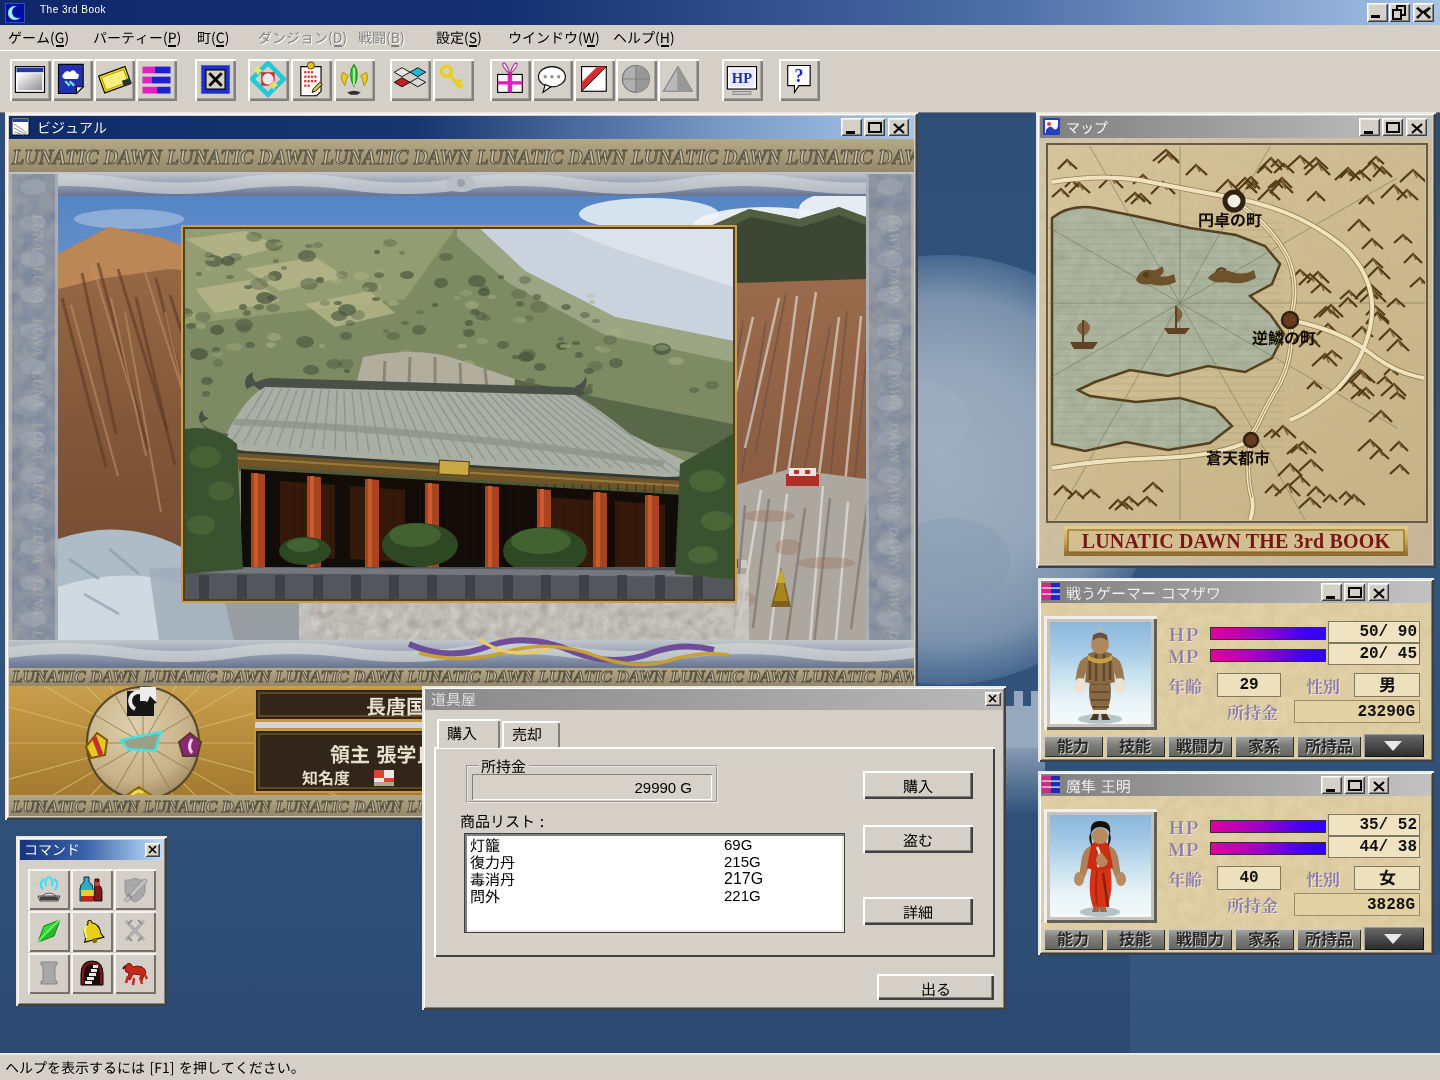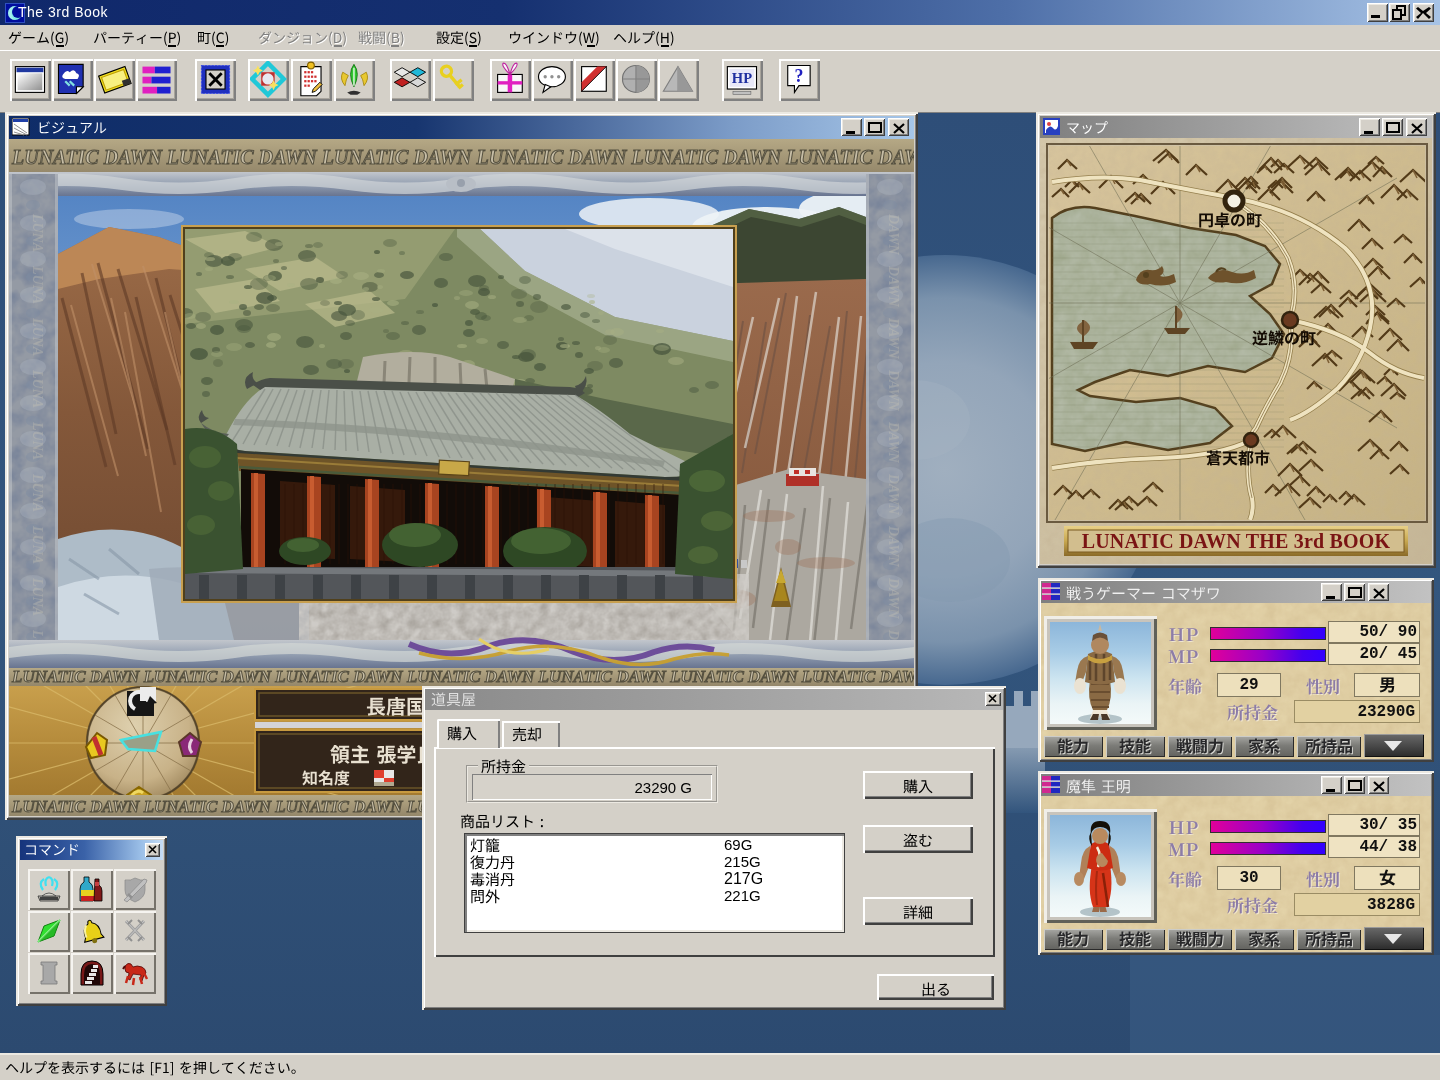--- a/index.html
+++ b/index.html
@@ -48,21 +48,21 @@
 <rect x="1130" y="955" width="310" height="98" fill="#3D5F86" opacity="0.55"></rect>
 </svg>
   </div>
 <div class="abs" style="left:0;top:0;width:1440px;height:25px;background:linear-gradient(90deg,#10286B 0%,#153070 35%,#4E6FA8 70%,#A7C3E6 100%)"></div>
 <div class="abs" style="left:5px;top:3px;width:20px;height:20px;background:#000D9E;border:1px solid #3050C0">
     <svg width="18" height="18" viewBox="0 0 18 18">
       <circle cx="9" cy="9" r="7" fill="#7DE8E8"></circle>
       <circle cx="12" cy="8" r="6" fill="#000D9E"></circle>
       <path d="M9 2 a7 7 0 0 0 0 14 a9 9 0 0 1 0-14z" fill="#C8F4F4" opacity="0.5"></path>
     </svg></div>
-<div class="abs" style="left:18px;top:4px;color:#fff;font-size:14px;letter-spacing:0.5px">The 3rd Book</div>
+<div class="abs" style="left:40px;top:4px;color:#fff;font-size:10px;letter-spacing:0.5px">The 3rd Book</div>
 <div class="cap-btn" style="left:1367px;top:3px;width:21px;height:19px">
     <svg width="21" height="19">
       <rect x="4" y="12" width="9" height="3" fill="#000"></rect>
     </svg>
   </div>
 <div class="cap-btn" style="left:1389px;top:3px;width:21px;height:19px">
     <svg width="21" height="19">
       <g fill="none" stroke="#000" stroke-width="2">
         <rect x="8" y="3" width="8" height="9"></rect>
         <rect x="4" y="7" width="8" height="9" fill="#D4D0C8"></rect>
@@ -1682,30 +1682,30 @@
     <div class="abs" style="left:128px;top:44px;opacity:0.9"><svg width="29.9" height="22.1" viewBox="0 -1000 1760 1300" style="overflow:visible;">
         <path d="M435 0H479L722 -612V-352C722 -248 721 -143 719 -42L618 -35V0H973V-35L869 -42C867 -144 867 -248 867 -353V-399C867 -504 867 -607 869 -709L971 -715V-750H731L512 -194L285 -750H35V-715L143 -707L139 -45L18 -35V0H302V-35L184 -45L186 -621Z M1081 -715 1181 -707C1184 -605 1184 -502 1184 -399V-352C1184 -248 1184 -143 1181 -42L1081 -35V0H1448V-35L1331 -43C1329 -133 1329 -222 1329 -287H1417C1662 -287 1749 -387 1749 -528C1749 -667 1659 -750 1430 -750H1081ZM1329 -327V-399C1329 -505 1329 -610 1331 -713H1432C1553 -713 1609 -646 1609 -529C1609 -402 1548 -327 1415 -327Z" fill="#F2EAD6"></path>
       </svg></div>
     <div class="abs" style="left:127px;top:43px"><svg width="29.9" height="22.1" viewBox="0 -1000 1760 1300" style="overflow:visible;">
         <path d="M435 0H479L722 -612V-352C722 -248 721 -143 719 -42L618 -35V0H973V-35L869 -42C867 -144 867 -248 867 -353V-399C867 -504 867 -607 869 -709L971 -715V-750H731L512 -194L285 -750H35V-715L143 -707L139 -45L18 -35V0H302V-35L184 -45L186 -621Z M1081 -715 1181 -707C1184 -605 1184 -502 1184 -399V-352C1184 -248 1184 -143 1181 -42L1081 -35V0H1448V-35L1331 -43C1329 -133 1329 -222 1329 -287H1417C1662 -287 1749 -387 1749 -528C1749 -667 1659 -750 1430 -750H1081ZM1329 -327V-399C1329 -505 1329 -610 1331 -713H1432C1553 -713 1609 -646 1609 -529C1609 -402 1548 -327 1415 -327Z" fill="#8C7CA8"></path>
       </svg></div>
     <div class="abs" style="left:169px;top:24px;width:116px;height:13px;background:linear-gradient(90deg,#E0009A,#9A00C8 45%,#4400EE 80%,#3300FF);border:1px solid #303030"></div>
     <div class="abs" style="left:169px;top:46px;width:116px;height:13px;background:linear-gradient(90deg,#E0009A,#9A00C8 45%,#4400EE 80%,#3300FF);border:1px solid #303030"></div>
     <div class="abs" style="left:287px;top:18px;width:92px;height:22px;border:1px solid #807860;background:#EFE3C2"></div>
     <div class="abs" style="left:287px;top:40px;width:92px;height:22px;border:1px solid #807860;background:#EFE3C2"></div>
-    <div class="abs" style="left:290px;top:20px;width:86px;text-align:right;font-family:'Liberation Mono',monospace;font-weight:bold;font-size:16px;color:#101010">30/ 35</div>
+    <div class="abs" style="left:290px;top:20px;width:86px;text-align:right;font-family:'Liberation Mono',monospace;font-weight:bold;font-size:16px;color:#101010">35/ 52</div>
     <div class="abs" style="left:290px;top:42px;width:86px;text-align:right;font-family:'Liberation Mono',monospace;font-weight:bold;font-size:16px;color:#101010">44/ 38</div>
     <div class="abs" style="left:128px;top:74px;opacity:0.9"><svg width="34.0" height="22.1" viewBox="0 -1000 2000 1300" style="overflow:visible;">
         <path d="M273 -863C217 -694 119 -527 30 -427L40 -418C143 -475 238 -556 319 -663H503V-466H340L202 -518V-195H32L40 -166H503V88H526C592 88 630 62 631 55V-166H941C956 -166 967 -171 970 -182C922 -223 843 -281 843 -281L773 -195H631V-438H885C900 -438 910 -443 913 -454C868 -492 794 -547 794 -547L729 -466H631V-663H919C933 -663 944 -668 947 -679C897 -721 821 -777 821 -777L751 -691H339C359 -720 378 -750 396 -782C420 -780 433 -788 438 -800ZM503 -195H327V-438H503Z M1187 -480 1174 -476C1184 -448 1193 -404 1189 -369C1229 -322 1297 -404 1187 -480ZM1581 -501 1589 -473H1843C1857 -473 1867 -478 1869 -489C1836 -522 1779 -568 1779 -568L1728 -501ZM1758 -794C1778 -653 1833 -542 1907 -466C1914 -509 1940 -548 1982 -562V-574C1898 -618 1807 -694 1771 -805C1794 -807 1802 -813 1805 -823L1659 -853C1650 -773 1614 -665 1565 -572C1527 -607 1471 -653 1471 -653L1416 -580H1358V-685H1516C1530 -685 1540 -690 1542 -701C1508 -735 1449 -784 1449 -784L1397 -714H1358V-811C1381 -815 1389 -824 1391 -837L1253 -849V-580H1192V-748C1214 -752 1222 -761 1224 -773L1098 -784V-580H1026L1034 -551H1544L1555 -552L1530 -511L1423 -521V-461L1362 -484C1357 -455 1344 -400 1332 -365L1344 -359C1372 -385 1401 -414 1418 -434H1423V-336L1380 -372L1345 -330H1323V-485C1342 -487 1350 -495 1352 -507L1255 -518V-330H1158V-492C1178 -495 1185 -503 1187 -514L1068 -526V77H1086C1118 77 1158 58 1158 49V-6H1423V56H1442C1477 56 1520 36 1520 26V-460C1626 -535 1718 -654 1758 -794ZM1158 -34V-113L1164 -105C1199 -133 1230 -164 1255 -199V-53H1268C1293 -53 1323 -68 1323 -77V-255C1340 -225 1356 -188 1358 -158C1413 -110 1475 -218 1323 -285V-302H1419H1423V-34ZM1158 -316 1162 -302H1233C1218 -240 1193 -179 1158 -129ZM1538 -367 1547 -339H1617V89H1637C1692 89 1724 70 1724 64V-339H1814V-123C1814 -113 1811 -107 1798 -107C1784 -107 1737 -110 1737 -110V-97C1767 -91 1780 -80 1788 -67C1796 -54 1799 -30 1799 0C1905 -10 1917 -45 1917 -114V-326C1934 -329 1945 -337 1951 -343L1849 -418L1805 -367Z" fill="#F2EAD6"></path>
       </svg></div>
     <div class="abs" style="left:127px;top:73px"><svg width="34.0" height="22.1" viewBox="0 -1000 2000 1300" style="overflow:visible;">
         <path d="M273 -863C217 -694 119 -527 30 -427L40 -418C143 -475 238 -556 319 -663H503V-466H340L202 -518V-195H32L40 -166H503V88H526C592 88 630 62 631 55V-166H941C956 -166 967 -171 970 -182C922 -223 843 -281 843 -281L773 -195H631V-438H885C900 -438 910 -443 913 -454C868 -492 794 -547 794 -547L729 -466H631V-663H919C933 -663 944 -668 947 -679C897 -721 821 -777 821 -777L751 -691H339C359 -720 378 -750 396 -782C420 -780 433 -788 438 -800ZM503 -195H327V-438H503Z M1187 -480 1174 -476C1184 -448 1193 -404 1189 -369C1229 -322 1297 -404 1187 -480ZM1581 -501 1589 -473H1843C1857 -473 1867 -478 1869 -489C1836 -522 1779 -568 1779 -568L1728 -501ZM1758 -794C1778 -653 1833 -542 1907 -466C1914 -509 1940 -548 1982 -562V-574C1898 -618 1807 -694 1771 -805C1794 -807 1802 -813 1805 -823L1659 -853C1650 -773 1614 -665 1565 -572C1527 -607 1471 -653 1471 -653L1416 -580H1358V-685H1516C1530 -685 1540 -690 1542 -701C1508 -735 1449 -784 1449 -784L1397 -714H1358V-811C1381 -815 1389 -824 1391 -837L1253 -849V-580H1192V-748C1214 -752 1222 -761 1224 -773L1098 -784V-580H1026L1034 -551H1544L1555 -552L1530 -511L1423 -521V-461L1362 -484C1357 -455 1344 -400 1332 -365L1344 -359C1372 -385 1401 -414 1418 -434H1423V-336L1380 -372L1345 -330H1323V-485C1342 -487 1350 -495 1352 -507L1255 -518V-330H1158V-492C1178 -495 1185 -503 1187 -514L1068 -526V77H1086C1118 77 1158 58 1158 49V-6H1423V56H1442C1477 56 1520 36 1520 26V-460C1626 -535 1718 -654 1758 -794ZM1158 -34V-113L1164 -105C1199 -133 1230 -164 1255 -199V-53H1268C1293 -53 1323 -68 1323 -77V-255C1340 -225 1356 -188 1358 -158C1413 -110 1475 -218 1323 -285V-302H1419H1423V-34ZM1158 -316 1162 -302H1233C1218 -240 1193 -179 1158 -129ZM1538 -367 1547 -339H1617V89H1637C1692 89 1724 70 1724 64V-339H1814V-123C1814 -113 1811 -107 1798 -107C1784 -107 1737 -110 1737 -110V-97C1767 -91 1780 -80 1788 -67C1796 -54 1799 -30 1799 0C1905 -10 1917 -45 1917 -114V-326C1934 -329 1945 -337 1951 -343L1849 -418L1805 -367Z" fill="#8C7CA8"></path>
       </svg></div>
     <div class="abs" style="left:176px;top:70px;width:64px;height:24px;border:1px solid #807860;background:#EDE0BC"></div>
-    <div class="abs" style="left:176px;top:73px;width:64px;text-align:center;font-family:'Liberation Mono',monospace;font-weight:bold;font-size:16px;color:#101010">30</div>
+    <div class="abs" style="left:176px;top:73px;width:64px;text-align:center;font-family:'Liberation Mono',monospace;font-weight:bold;font-size:16px;color:#101010">40</div>
     <div class="abs" style="left:266px;top:74px;opacity:0.9"><svg width="34.0" height="22.1" viewBox="0 -1000 2000 1300" style="overflow:visible;">
         <path d="M163 -849V89H186C229 89 277 66 277 56V-805C304 -809 311 -820 313 -834ZM96 -652C102 -583 73 -507 46 -476C23 -456 12 -428 28 -403C46 -375 91 -380 112 -409C142 -451 154 -539 113 -652ZM291 -681 280 -676C299 -640 318 -582 316 -535C348 -503 386 -518 396 -551C380 -479 359 -413 336 -359L350 -351C404 -403 447 -471 482 -550H591V-305H404L412 -277H591V27H334L342 56H961C974 56 986 51 988 40C946 0 874 -58 874 -58L810 27H709V-277H913C927 -277 938 -282 941 -293C902 -331 835 -388 835 -388L776 -305H709V-550H936C950 -550 960 -555 963 -566C922 -605 854 -660 854 -660L793 -578H709V-800C732 -803 739 -812 741 -826L591 -840V-578H493C511 -623 526 -670 539 -721C562 -721 573 -730 577 -743L431 -781C425 -706 414 -630 398 -559C404 -594 380 -644 291 -681Z M1610 -765V-141H1630C1672 -141 1718 -163 1718 -172V-723C1745 -727 1753 -737 1755 -751ZM1808 -834V-64C1808 -51 1803 -45 1785 -45C1762 -45 1652 -53 1652 -53V-39C1704 -29 1728 -17 1745 1C1761 20 1766 48 1770 86C1906 73 1925 27 1925 -55V-792C1950 -795 1960 -805 1962 -819ZM1189 -741H1398V-513H1189ZM1084 -769V-436H1103C1156 -436 1189 -464 1189 -472V-484H1192C1187 -288 1173 -89 1018 77L1030 89C1212 -15 1269 -162 1291 -328H1410C1401 -157 1387 -67 1364 -47C1356 -40 1348 -38 1333 -38C1314 -38 1263 -41 1233 -44V-31C1268 -22 1294 -11 1307 5C1320 20 1323 47 1323 79C1372 79 1411 69 1441 44C1490 6 1509 -89 1520 -311C1540 -314 1553 -320 1560 -328L1458 -413L1400 -357H1294C1298 -398 1301 -441 1303 -484H1398V-447H1417C1452 -447 1508 -466 1509 -473V-723C1529 -727 1543 -736 1549 -743L1440 -826L1389 -769H1202L1084 -815Z" fill="#F2EAD6"></path>
       </svg></div>
     <div class="abs" style="left:265px;top:73px"><svg width="34.0" height="22.1" viewBox="0 -1000 2000 1300" style="overflow:visible;">
         <path d="M163 -849V89H186C229 89 277 66 277 56V-805C304 -809 311 -820 313 -834ZM96 -652C102 -583 73 -507 46 -476C23 -456 12 -428 28 -403C46 -375 91 -380 112 -409C142 -451 154 -539 113 -652ZM291 -681 280 -676C299 -640 318 -582 316 -535C348 -503 386 -518 396 -551C380 -479 359 -413 336 -359L350 -351C404 -403 447 -471 482 -550H591V-305H404L412 -277H591V27H334L342 56H961C974 56 986 51 988 40C946 0 874 -58 874 -58L810 27H709V-277H913C927 -277 938 -282 941 -293C902 -331 835 -388 835 -388L776 -305H709V-550H936C950 -550 960 -555 963 -566C922 -605 854 -660 854 -660L793 -578H709V-800C732 -803 739 -812 741 -826L591 -840V-578H493C511 -623 526 -670 539 -721C562 -721 573 -730 577 -743L431 -781C425 -706 414 -630 398 -559C404 -594 380 -644 291 -681Z M1610 -765V-141H1630C1672 -141 1718 -163 1718 -172V-723C1745 -727 1753 -737 1755 -751ZM1808 -834V-64C1808 -51 1803 -45 1785 -45C1762 -45 1652 -53 1652 -53V-39C1704 -29 1728 -17 1745 1C1761 20 1766 48 1770 86C1906 73 1925 27 1925 -55V-792C1950 -795 1960 -805 1962 -819ZM1189 -741H1398V-513H1189ZM1084 -769V-436H1103C1156 -436 1189 -464 1189 -472V-484H1192C1187 -288 1173 -89 1018 77L1030 89C1212 -15 1269 -162 1291 -328H1410C1401 -157 1387 -67 1364 -47C1356 -40 1348 -38 1333 -38C1314 -38 1263 -41 1233 -44V-31C1268 -22 1294 -11 1307 5C1320 20 1323 47 1323 79C1372 79 1411 69 1441 44C1490 6 1509 -89 1520 -311C1540 -314 1553 -320 1560 -328L1458 -413L1400 -357H1294C1298 -398 1301 -441 1303 -484H1398V-447H1417C1452 -447 1508 -466 1509 -473V-723C1529 -727 1543 -736 1549 -743L1440 -826L1389 -769H1202L1084 -815Z" fill="#8C7CA8"></path>
       </svg></div>
     <div class="abs" style="left:313px;top:70px;width:66px;height:24px;border:1px solid #807860;background:#EDE0BC"></div>
     <div class="abs" style="left:313px;top:71px;width:66px;text-align:center"><svg width="17.0" height="22.1" viewBox="0 -1000 1000 1300" style="overflow:visible;">
         <path d="M403 -850C379 -780 350 -702 319 -623H45V-501H270C226 -393 181 -291 143 -213L265 -170L282 -207C334 -186 389 -162 443 -138C349 -79 222 -47 54 -28C79 4 106 54 117 92C321 62 469 13 578 -72C687 -16 786 43 850 94L941 -18C875 -67 779 -120 674 -171C736 -254 779 -361 808 -501H958V-623H457C484 -693 510 -762 534 -826ZM408 -501H670C644 -384 605 -295 548 -228C473 -260 398 -289 329 -313Z" fill="#101010"></path>
       </svg></div>
@@ -1869,21 +1869,21 @@
 <div class="abs" style="left:502px;top:721px;width:58px;height:26px;background:#D4D0C8;box-shadow:inset 2px 0 0 #FFFFFF,inset 0 2px 0 #FFFFFF,inset -2px 0 0 #808080"></div>
 <div class="abs" style="left:512px;top:725px"><svg width="30.0" height="19.5" viewBox="0 -1000 2000 1300" style="overflow:visible;">
       <path d="M91 -424V-232H163V-355H835V-232H910V-424ZM575 -305V-39C575 40 599 61 690 61C708 61 816 61 837 61C915 61 936 28 945 -108C924 -113 893 -125 876 -138C873 -24 866 -7 830 -7C806 -7 716 -7 697 -7C657 -7 650 -12 650 -40V-305ZM328 -305C314 -131 274 -33 44 17C59 32 79 62 86 81C336 20 389 -100 406 -305ZM458 -840V-741H65V-672H458V-571H158V-504H847V-571H536V-672H937V-741H536V-840Z M1568 -780V80H1641V-709H1843V-192C1843 -179 1839 -175 1826 -175C1811 -174 1765 -174 1714 -176C1724 -154 1736 -119 1739 -97C1806 -97 1853 -99 1880 -112C1909 -126 1917 -150 1917 -191V-780ZM1345 -251C1370 -211 1394 -166 1416 -121L1189 -101C1224 -182 1262 -288 1293 -376H1532V-447H1327V-612H1497V-681H1327V-840H1254V-681H1078V-612H1254V-447H1040V-376H1208C1185 -286 1146 -173 1113 -95L1038 -89L1049 -15C1157 -25 1304 -40 1447 -55C1459 -26 1469 0 1476 22L1542 -6C1521 -78 1462 -191 1407 -275Z" fill="#000"></path>
     </svg></div>
 <div class="abs" style="left:434px;top:747px;width:561px;height:210px;background:#D4D0C8;box-shadow:inset 0 2px 0 #FFFFFF,inset 2px 0 0 #FFFFFF,inset -2px -2px 0 #404040,inset -1px -1px 0 #808080;z-index:2"></div>
 <div class="abs" style="left:466px;top:765px;width:252px;height:38px;border:2px groove #ECE9E2;z-index:3"></div>
 <div class="abs" style="left:478px;top:757px;background:#D4D0C8;padding:0 3px;z-index:4"><svg width="45.0" height="19.5" viewBox="0 -1000 3000 1300" style="overflow:visible;">
       <path d="M61 -785V-716H493V-785ZM879 -828C813 -791 702 -754 595 -726L535 -741V-475C535 -321 520 -121 381 27C399 36 427 62 437 78C573 -68 604 -270 608 -427H781V80H855V-427H966V-499H609V-661C726 -689 854 -727 945 -772ZM98 -611V-342C98 -226 91 -73 22 36C38 44 68 68 80 81C149 -24 167 -177 169 -299H467V-611ZM170 -542H394V-367H170Z M1448 -204C1491 -150 1539 -74 1558 -26L1620 -65C1599 -113 1549 -185 1506 -237ZM1626 -835V-710H1413V-642H1626V-515H1362V-446H1758V-334H1373V-265H1758V-11C1758 2 1754 7 1739 7C1724 8 1671 9 1615 6C1625 27 1635 58 1638 79C1712 79 1761 78 1790 67C1821 55 1830 34 1830 -11V-265H1954V-334H1830V-446H1960V-515H1698V-642H1912V-710H1698V-835ZM1171 -839V-638H1042V-568H1171V-351C1117 -334 1067 -320 1028 -309L1047 -235L1171 -275V-11C1171 4 1166 8 1154 8C1142 8 1103 8 1060 7C1069 28 1079 59 1081 77C1144 78 1183 75 1207 63C1232 51 1241 31 1241 -10V-298L1350 -334L1340 -403L1241 -372V-568H1347V-638H1241V-839Z M2202 -217C2242 -160 2282 -83 2294 -33L2359 -61C2346 -111 2304 -186 2263 -241ZM2726 -243C2700 -187 2654 -107 2618 -57L2674 -33C2712 -79 2758 -152 2797 -215ZM2073 -18V48H2928V-18H2535V-268H2880V-334H2535V-468H2750V-530C2805 -490 2862 -454 2917 -426C2930 -448 2949 -475 2967 -493C2810 -562 2637 -697 2530 -841H2454C2376 -716 2210 -568 2037 -481C2054 -465 2074 -438 2084 -421C2141 -451 2197 -487 2249 -526V-468H2456V-334H2119V-268H2456V-18ZM2496 -768C2555 -690 2645 -606 2743 -535H2262C2359 -609 2443 -692 2496 -768Z" fill="#000"></path>
     </svg></div>
 <div class="abs" style="left:472px;top:774px;width:240px;height:26px;background:#D6D2CA;box-shadow:inset 1px 1px 0 #808080,inset -1px -1px 0 #fff;z-index:4"></div>
-<div class="abs" style="left:472px;top:779px;width:220px;text-align:right;font-size:15px;color:#000;z-index:5">23290 G</div>
+<div class="abs" style="left:472px;top:779px;width:220px;text-align:right;font-size:15px;color:#000;z-index:5">29990 G</div>
 <div class="abs" style="left:460px;top:812px;z-index:3"><svg width="84.0" height="19.5" viewBox="0 -1000 5598 1300" style="overflow:visible;">
       <path d="M111 -570V79H183V-504H361C352 -411 315 -365 189 -339C202 -327 219 -302 225 -286C373 -321 417 -384 430 -504H549V-404C549 -342 566 -325 637 -325C651 -325 726 -325 741 -325C794 -325 812 -346 819 -426C801 -430 774 -439 761 -449C758 -390 754 -383 733 -383C717 -383 657 -383 645 -383C619 -383 616 -386 616 -405V-504H826V-13C826 2 822 7 804 8C786 9 726 9 660 7C671 27 682 60 686 80C768 80 824 79 857 67C889 55 899 31 899 -13V-570H686C705 -600 725 -638 744 -676H934V-745H535V-840H458V-745H69V-676H262C280 -644 298 -602 308 -570ZM342 -676H656C642 -642 621 -599 604 -570H390C381 -600 362 -641 342 -676ZM382 -215H626V-87H382ZM314 -274V34H382V-28H695V-274Z M1302 -726H1701V-536H1302ZM1229 -797V-464H1778V-797ZM1083 -357V80H1155V26H1364V71H1439V-357ZM1155 -47V-286H1364V-47ZM1549 -357V80H1621V26H1849V74H1925V-357ZM1621 -47V-286H1849V-47Z M2776 -759H2682C2685 -734 2687 -706 2687 -672C2687 -637 2687 -552 2687 -514C2687 -325 2675 -244 2604 -161C2542 -91 2457 -51 2365 -28L2430 41C2503 16 2603 -27 2668 -105C2740 -191 2773 -270 2773 -510C2773 -548 2773 -632 2773 -672C2773 -706 2774 -734 2776 -759ZM2312 -751H2221C2223 -732 2225 -697 2225 -679C2225 -649 2225 -388 2225 -346C2225 -316 2222 -284 2220 -269H2312C2310 -287 2308 -320 2308 -345C2308 -387 2308 -649 2308 -679C2308 -703 2310 -732 2312 -751Z M3800 -669 3749 -708C3733 -703 3707 -700 3674 -700C3637 -700 3328 -700 3288 -700C3258 -700 3201 -704 3187 -706V-615C3198 -616 3253 -620 3288 -620C3323 -620 3642 -620 3678 -620C3653 -537 3580 -419 3512 -342C3409 -227 3261 -108 3100 -45L3164 22C3312 -45 3447 -155 3554 -270C3656 -179 3762 -62 3829 27L3899 -33C3834 -112 3712 -242 3607 -332C3678 -422 3741 -539 3775 -625C3781 -639 3794 -661 3800 -669Z M4337 -88C4337 -51 4335 -2 4330 30H4427C4423 -3 4421 -57 4421 -88L4420 -418C4531 -383 4704 -316 4813 -257L4847 -342C4742 -395 4552 -467 4420 -507V-670C4420 -700 4424 -743 4427 -774H4329C4335 -743 4337 -698 4337 -670C4337 -586 4337 -144 4337 -88Z M5459 -390C5495 -390 5525 -418 5525 -460C5525 -501 5495 -530 5459 -530C5422 -530 5393 -501 5393 -460C5393 -418 5422 -390 5459 -390ZM5459 13C5495 13 5525 -15 5525 -56C5525 -98 5495 -126 5459 -126C5422 -126 5393 -98 5393 -56C5393 -15 5422 13 5459 13Z" fill="#000"></path>
     </svg></div>
 <div class="abs" style="left:464px;top:833px;width:381px;height:100px;background:#fff;box-shadow:inset 2px 2px 0 #808080,inset -2px -2px 0 #ECE9E2;border:1px solid #404040;z-index:3"></div>
 <div class="abs" style="left:470px;top:836px;z-index:4"><svg width="30.0" height="19.5" viewBox="0 -1000 2000 1300" style="overflow:visible;">
       <path d="M100 -635C95 -556 80 -452 56 -390L114 -366C140 -438 154 -547 157 -628ZM380 -651C364 -589 332 -499 307 -443L353 -422C382 -474 415 -558 444 -626ZM219 -835V-515C219 -328 203 -128 43 25C60 36 86 63 97 80C184 -3 233 -100 260 -201C304 -153 364 -85 390 -49L440 -107C415 -136 312 -244 276 -276C289 -355 292 -436 292 -515V-835ZM444 -758V-685H707V-30C707 -12 700 -6 680 -5C658 -4 586 -4 512 -7C524 15 538 52 543 74C638 74 700 73 737 60C773 47 786 21 786 -30V-685H961V-758Z M1360 -524C1353 -497 1335 -455 1323 -427L1380 -416H1177L1226 -425C1224 -451 1212 -493 1197 -524L1135 -514C1148 -483 1158 -443 1161 -416H1049V-362H1498V-416H1386C1398 -441 1411 -475 1427 -512ZM1180 -845C1149 -769 1096 -694 1036 -644C1054 -635 1084 -614 1098 -602C1129 -632 1161 -670 1189 -713H1231C1249 -689 1267 -660 1279 -637H1245V-575H1074V-524H1481V-575H1314V-637H1313L1347 -650C1339 -667 1324 -691 1308 -713H1487V-770H1223C1234 -788 1243 -807 1251 -826ZM1172 -159H1385V-100H1172ZM1172 -206V-262H1385V-206ZM1105 -312V79H1172V-54H1385V8C1385 20 1382 23 1369 24C1356 24 1318 25 1271 23C1279 40 1289 62 1292 79C1354 79 1395 79 1422 70C1447 60 1454 44 1454 9V-312ZM1526 -352V-24C1526 53 1555 70 1652 70C1674 70 1835 70 1857 70C1935 70 1956 45 1964 -47C1945 -50 1919 -60 1903 -71C1898 0 1892 13 1852 13C1818 13 1683 13 1658 13C1604 13 1595 6 1595 -25V-47H1895V-92H1595V-140H1877V-184H1595V-233H1882V-278H1595V-325H1907V-482H1597V-535H1938V-583H1597V-641H1526V-435H1838V-372H1526ZM1576 -847C1544 -769 1484 -695 1417 -647C1436 -638 1467 -619 1482 -608C1516 -636 1550 -672 1581 -713H1657C1685 -681 1711 -641 1723 -614L1788 -636C1778 -658 1759 -687 1738 -713H1944V-770H1618C1629 -789 1639 -809 1648 -829Z" fill="#000"></path>
     </svg></div>
 <div class="abs" style="left:724px;top:836px;z-index:4;font-size:15px">69G</div>
 <div class="abs" style="left:470px;top:853px;z-index:4"><svg width="45.0" height="19.5" viewBox="0 -1000 3000 1300" style="overflow:visible;">
       <path d="M497 -440H813V-371H497ZM497 -557H813V-490H497ZM244 -840C200 -769 111 -683 33 -630C45 -617 65 -590 74 -575C160 -636 253 -729 312 -813ZM268 -636C209 -530 113 -426 21 -357C34 -342 56 -306 64 -291C101 -321 140 -358 177 -398V83H248V-482C270 -511 291 -541 310 -571C328 -560 359 -540 373 -529C392 -549 411 -573 429 -599V-319H532C483 -239 400 -169 314 -123C329 -112 355 -87 367 -75C406 -98 445 -128 482 -161C511 -121 548 -85 590 -54C505 -17 406 7 307 19C319 35 334 63 340 81C451 63 560 34 653 -13C731 32 824 63 927 79C936 60 956 31 972 15C880 4 795 -19 722 -52C791 -98 848 -157 885 -231L839 -254L825 -251H565C582 -273 597 -295 610 -318L606 -319H883V-610H437C451 -631 464 -653 477 -676H948V-739H510C523 -767 535 -795 546 -824L471 -842C438 -743 382 -646 316 -580L335 -612ZM531 -196H783C751 -153 707 -117 656 -87C604 -118 562 -155 531 -196Z M1410 -838V-665V-622H1083V-545H1406C1391 -357 1325 -137 1053 25C1072 38 1099 66 1111 84C1402 -93 1470 -337 1484 -545H1827C1807 -192 1785 -50 1749 -16C1737 -3 1724 0 1703 0C1678 0 1614 -1 1545 -7C1560 15 1569 48 1571 70C1633 73 1697 75 1731 72C1770 68 1793 61 1817 31C1862 -18 1882 -168 1905 -582C1906 -593 1907 -622 1907 -622H1488V-665V-838Z M2372 -624C2441 -570 2527 -493 2567 -443L2625 -492C2582 -541 2496 -615 2426 -666ZM2198 -788V-449L2197 -402H2053V-330H2193C2183 -204 2146 -70 2035 30C2051 40 2079 67 2090 83C2214 -28 2255 -187 2267 -330H2737V-19C2737 1 2729 8 2708 9C2686 9 2610 10 2532 7C2544 28 2556 61 2561 81C2663 81 2726 80 2763 68C2799 56 2812 33 2812 -19V-330H2948V-402H2812V-788ZM2272 -718H2737V-402H2271L2272 -449Z" fill="#000"></path>

